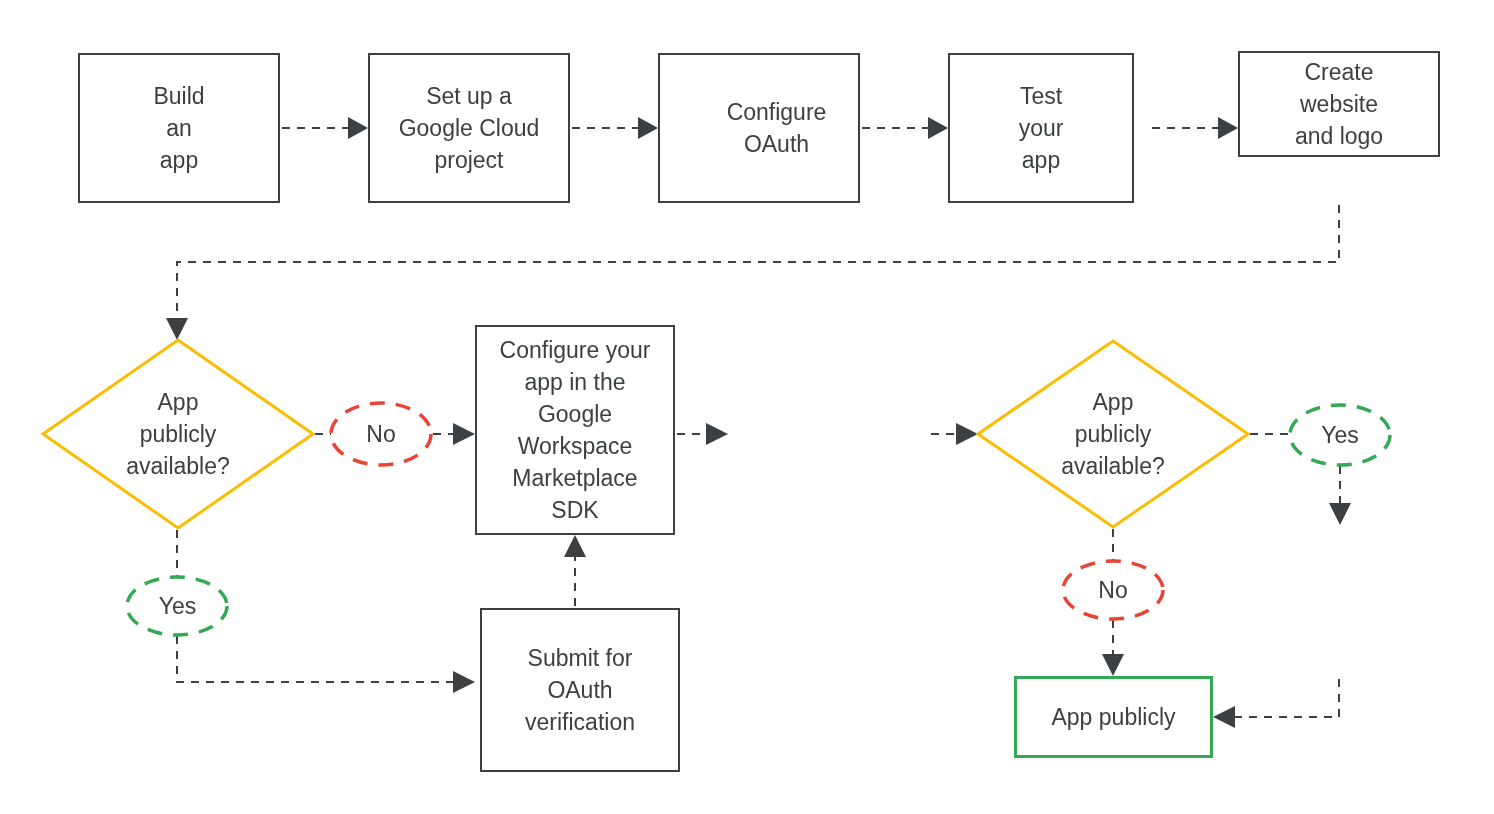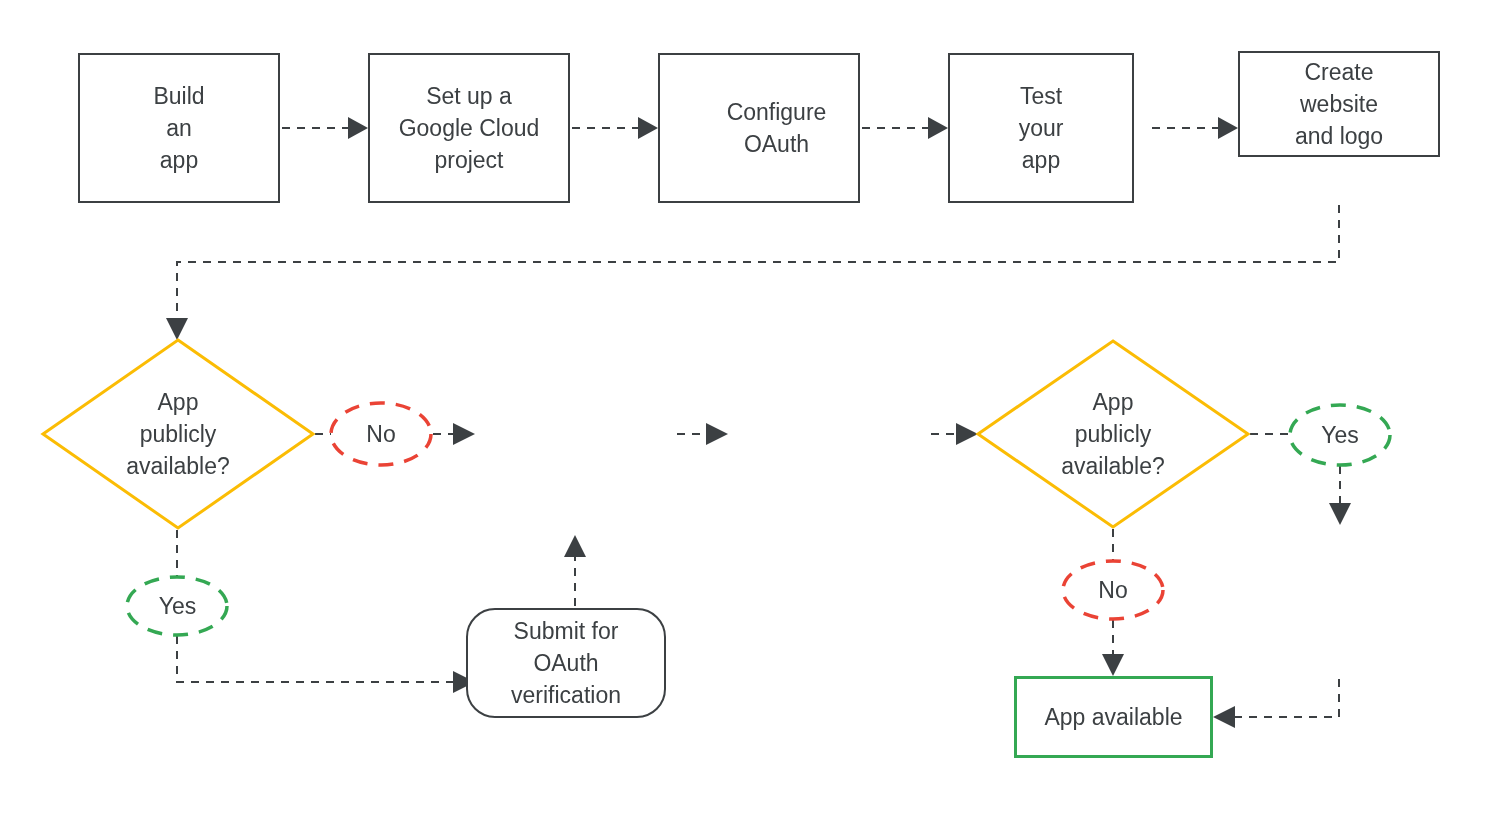--- a/index.html
+++ b/index.html
@@ -48,21 +48,21 @@
   }
   
   .n-build    { left: 78px;   top: 53px;  width: 202px; height: 150px; }
   .n-setup    { left: 368px;  top: 53px;  width: 202px; height: 150px; }
   .n-oauth    { left: 658px;  top: 53px;  width: 202px; height: 150px; padding-left: 35px; }
   .n-test     { left: 948px;  top: 53px;  width: 186px; height: 150px; }
   .n-website  { left: 1238px; top: 51px;  width: 202px; height: 106px; }
   
   .n-sdk      { left: 475px;  top: 325px; width: 200px; height: 210px; }
   .n-store    { left: 728px;  top: 357px; width: 201px; height: 150px; }
-  .n-submit-oauth  { left: 466px;  top: 608px; width: 200px; height: 110px; border-radius: 29px; }
+  .n-submit-oauth  { left: 480px;  top: 608px; width: 200px; height: 164px; }
   .n-submit-review { left: 1238px; top: 525px; width: 201px; height: 152px; }
   .n-published {
     left: 1014px; top: 676px; width: 199px; height: 82px;
     border: 3px solid #34A853;
   }
   
   .t-decision1 { left: 78px;   top: 386px; width: 200px; height: 96px; }
   .t-decision2 { left: 1013px; top: 386px; width: 200px; height: 96px; }
   
   .t-no1  { left: 331px;  top: 403px; width: 100px; height: 62px; }
@@ -149,27 +149,35 @@
   <div class="box n-test">
     <span class="label">Test
 your
 app</span>
   </div>
   <div class="box n-website">
     <span class="label">Create
 website
 and logo</span>
   </div>
+  <div class="box n-sdk">
+    <span class="label">Configure your
+app in the
+Google
+Workspace
+Marketplace
+SDK</span>
+  </div>
   <div class="box n-submit-oauth">
     <span class="label">Submit for
 OAuth
 verification</span>
   </div>
   <div class="box n-published">
-    <span class="label">App available</span>
+    <span class="label">App publicly</span>
   </div>
 
   <div class="floating-label t-decision1">
     <span class="label">App
 publicly
 available?</span>
   </div>
   <div class="floating-label t-decision2">
     <span class="label">App
 publicly

